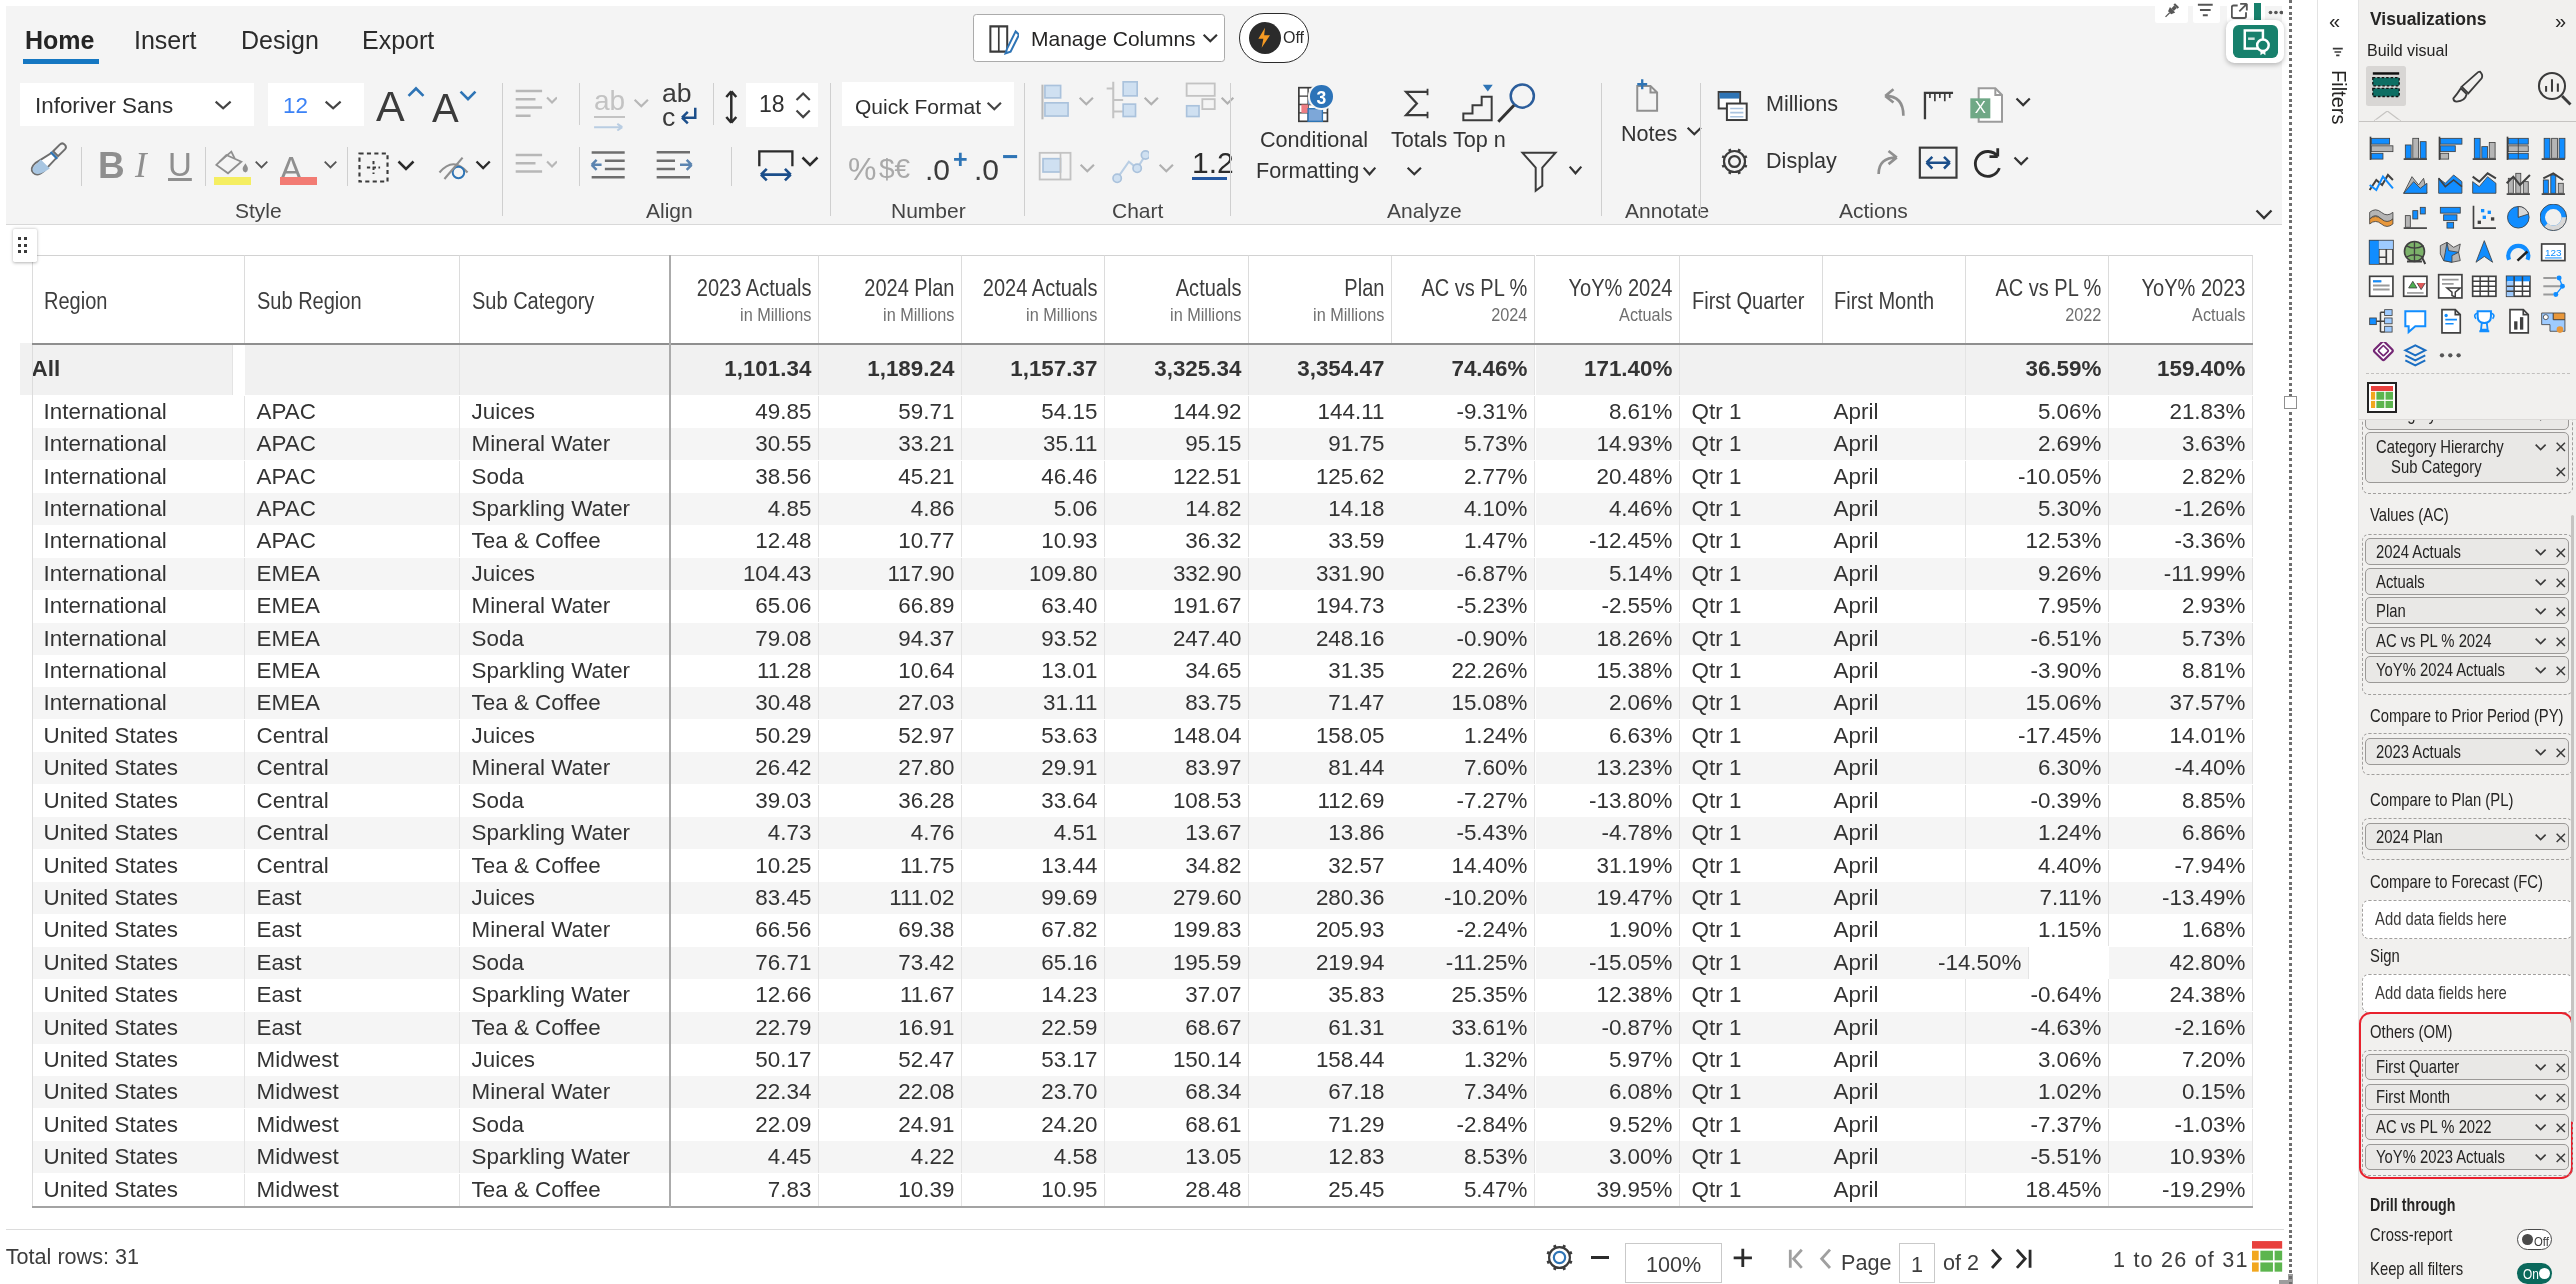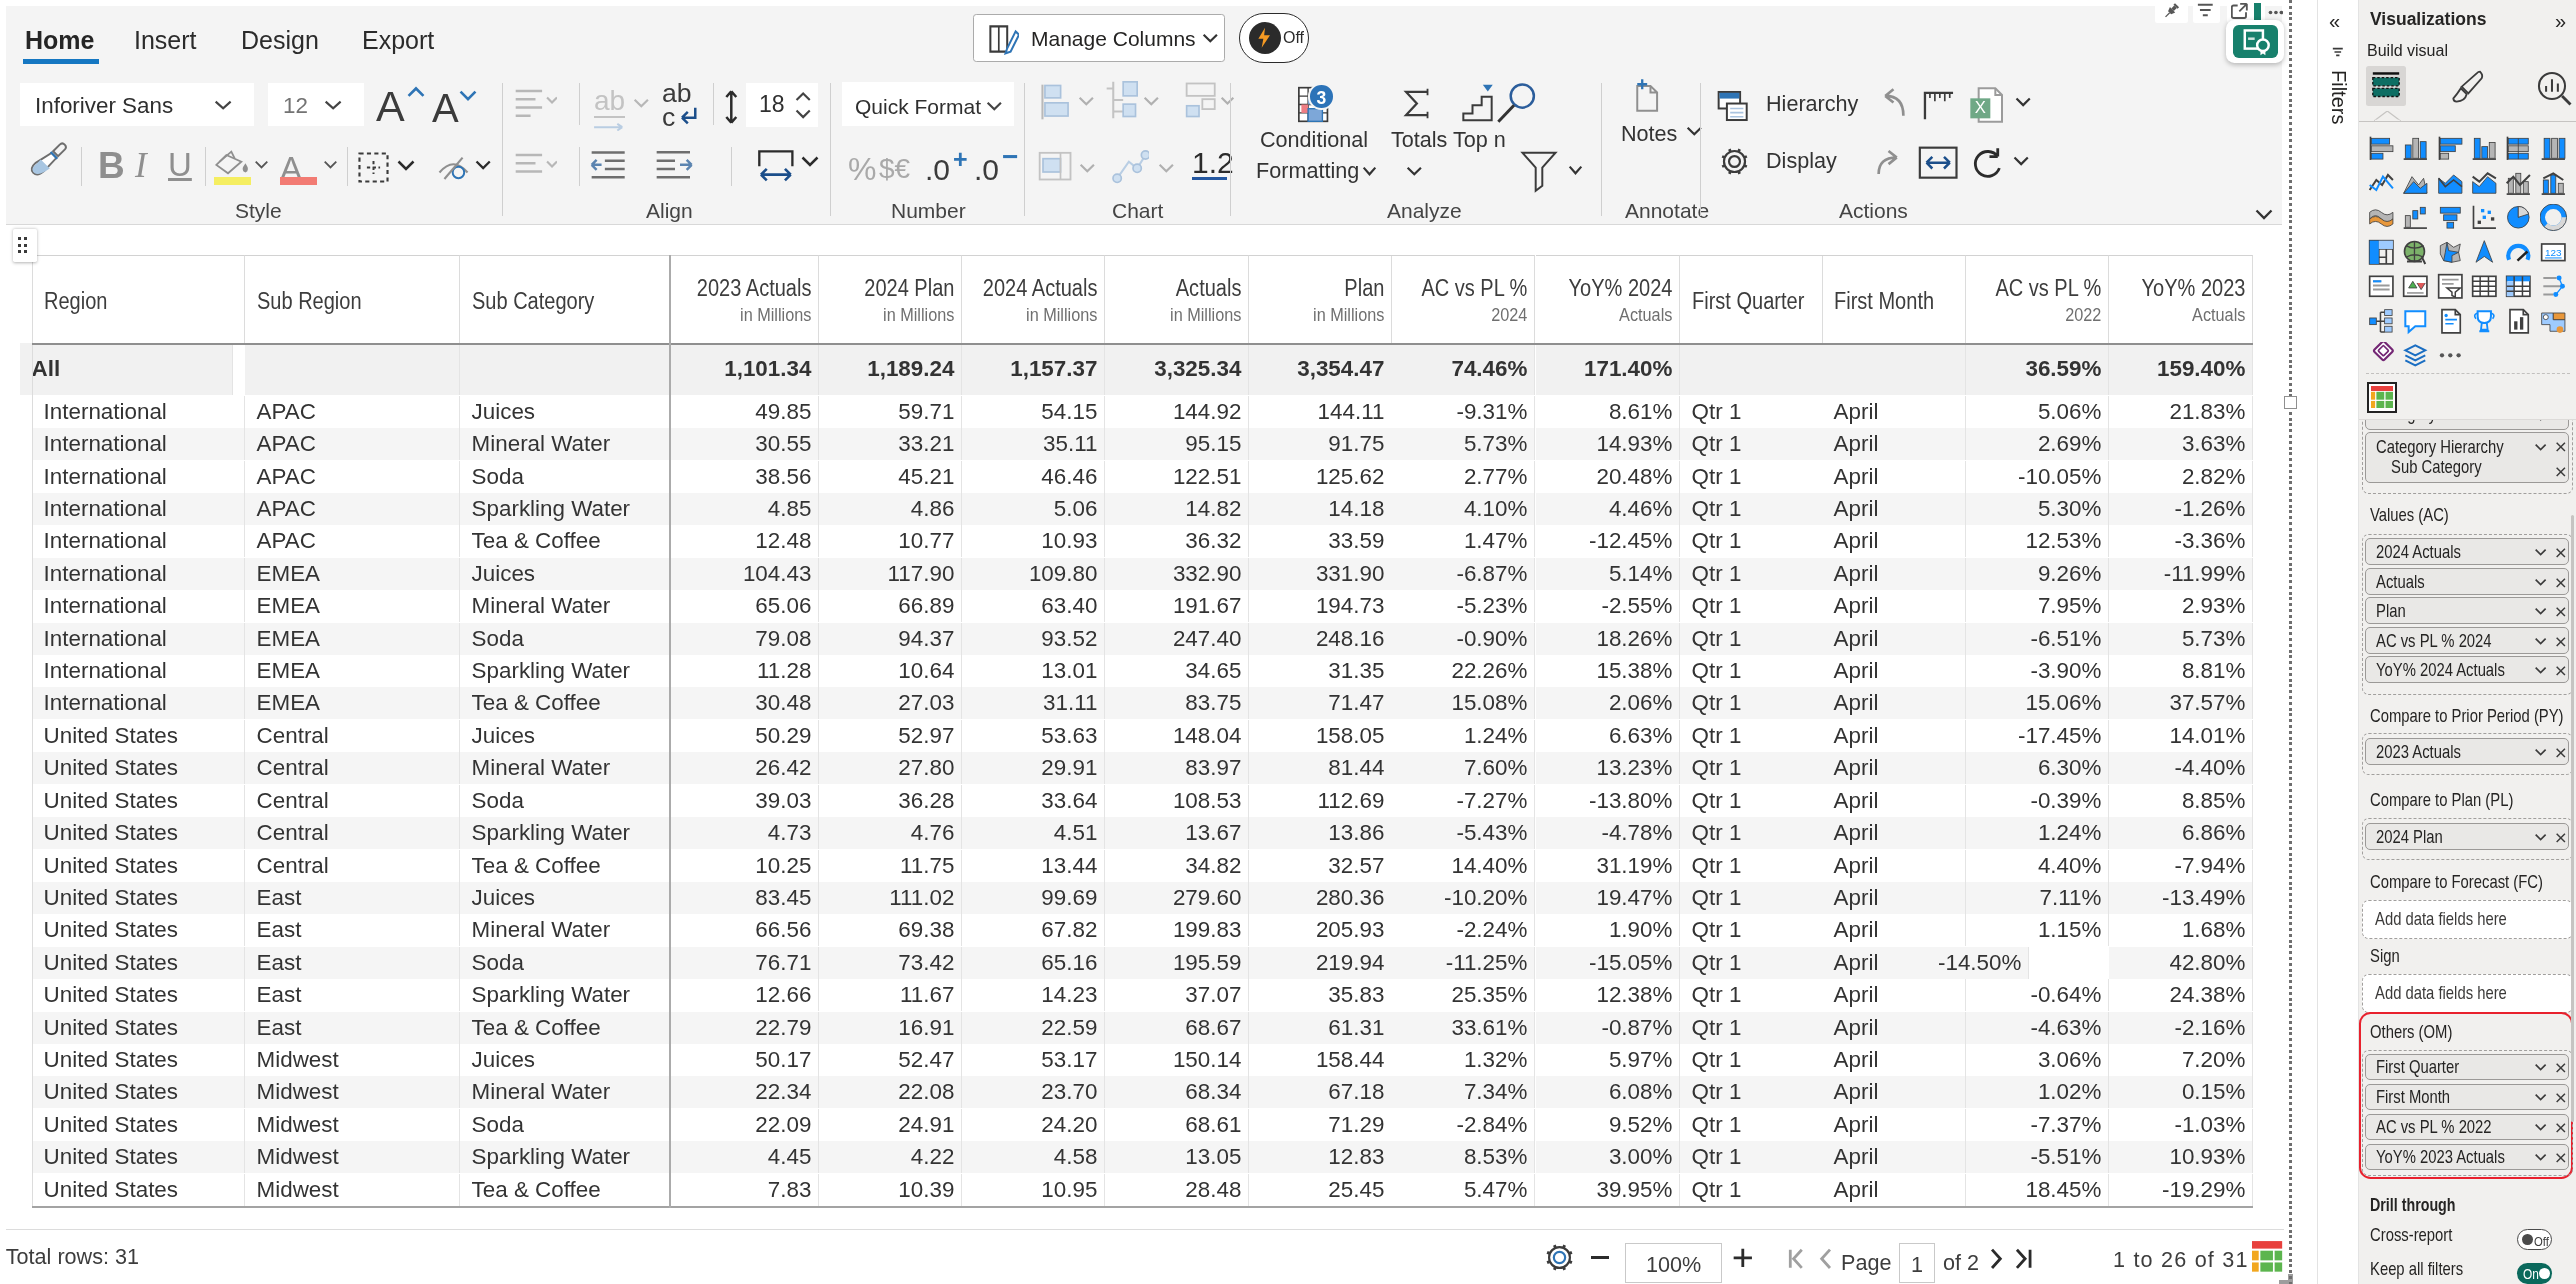--- a/index.html
+++ b/index.html
@@ -56,21 +56,21 @@
 <div class="tab" style="left:134px;">Insert</div>
 <div class="tab" style="left:241px;">Design</div>
 <div class="tab" style="left:362px;">Export</div>
 <div class="abs" style="left:23px;top:59px;width:76px;height:5px;background:#1577c2;"></div>
 <div class="wbox" style="left:20px;top:83px;width:234px;height:43px;"></div>
 <div class="abs" style="left:35px;top:93px;font-size:22.4px;color:#2f2f2f;">Inforiver Sans</div>
 <svg class="abs" style="left:214px;top:100px;" width="18.3" height="10" viewBox="0 0 22 12" fill="none">
     <path d="M2 2 L11 10 L20 2" stroke="#444" stroke-width="2.6"></path>
   </svg>
 <div class="wbox" style="left:268px;top:83px;width:96px;height:43px;"></div>
-<div class="abs" style="left:283px;top:93px;font-size:22.4px;color:#737373;">12</div>
+<div class="abs" style="left:283px;top:93px;font-size:22.4px;color:#3b82f6;">12</div>
 <svg class="abs" style="left:324px;top:100px;" width="18.3" height="10" viewBox="0 0 22 12" fill="none">
     <path d="M2 2 L11 10 L20 2" stroke="#444" stroke-width="2.6"></path>
   </svg>
 <div class="abs" style="left:376px;top:82px;font-size:43px;color:#3b3b3b;">A</div>
 <svg class="abs" style="left:406px;top:86px;" width="20" height="11.6" viewBox="0 0 24 14" fill="none">
     <path d="M3 12 L12 3 L21 12" stroke="#2e74b5" stroke-width="3.2"></path>
   </svg>
 <div class="abs" style="left:432px;top:86px;font-size:40px;color:#3b3b3b;">A</div>
 <svg class="abs" style="left:458px;top:90px;" width="20" height="11.6" viewBox="0 0 24 14" fill="none">
     <path d="M3 2 L12 11 L21 2" stroke="#2e74b5" stroke-width="3.2"></path>
@@ -277,21 +277,21 @@
     <path d="M2 2 L10 10 L18 2" stroke="#333" stroke-width="2.6"></path>
   </svg>
 <div class="glab" style="left:1625px;">Annotate</div>
 <div class="gsep" style="left:1700px;"></div>
 <svg class="abs" style="left:1717px;top:90px;" width="33" height="32" viewBox="0 0 40 38" fill="none">
     <rect x="2" y="2" width="26" height="20" fill="#fff" stroke="#3b3b3b" stroke-width="2.4"></rect>
     <rect x="3" y="3" width="24" height="7" fill="#2e74b5"></rect>
     <rect x="12" y="16" width="24" height="20" fill="#fff" stroke="#3b3b3b" stroke-width="2.4"></rect>
     <path d="M16 22 h16 M16 27 h16 M16 32 h16" stroke="#aac4e0" stroke-width="2"></path>
   </svg>
-<div class="abs" style="left:1766px;top:91px;font-size:21.6px;color:#333;">Hierarchy</div>
+<div class="abs" style="left:1766px;top:91px;font-size:21.6px;color:#333;">Millions</div>
 <svg class="abs" style="left:1872px;top:86px;" width="38" height="38" viewBox="0 0 46 46" fill="none">
     <path d="M38 36 Q38 12 16 12 M16 12 L26 4 M16 12 L26 20" stroke="#8f8f8f" stroke-width="3.2"></path>
   </svg>
 <svg class="abs" style="left:1920px;top:86px;" width="38" height="37" viewBox="0 0 46 44" fill="none">
     <path d="M6 40 L6 8 L40 8" stroke="#3b3b3b" stroke-width="2.8"></path>
     <path d="M12 8 L12 14 M18 8 L18 18 M24 8 L24 14 M30 8 L30 18 M36 8 L36 14" stroke="#3b3b3b" stroke-width="2"></path>
   </svg>
 <svg class="abs" style="left:1967px;top:85px;" width="40" height="40" viewBox="0 0 48 48" fill="none">
     <path d="M14 4 L34 4 L42 12 L42 44 L14 44 Z" fill="#fff" stroke="#9b9b9b" stroke-width="2.4"></path>
     <path d="M34 4 L34 12 L42 12" stroke="#9b9b9b" stroke-width="2.4"></path>

